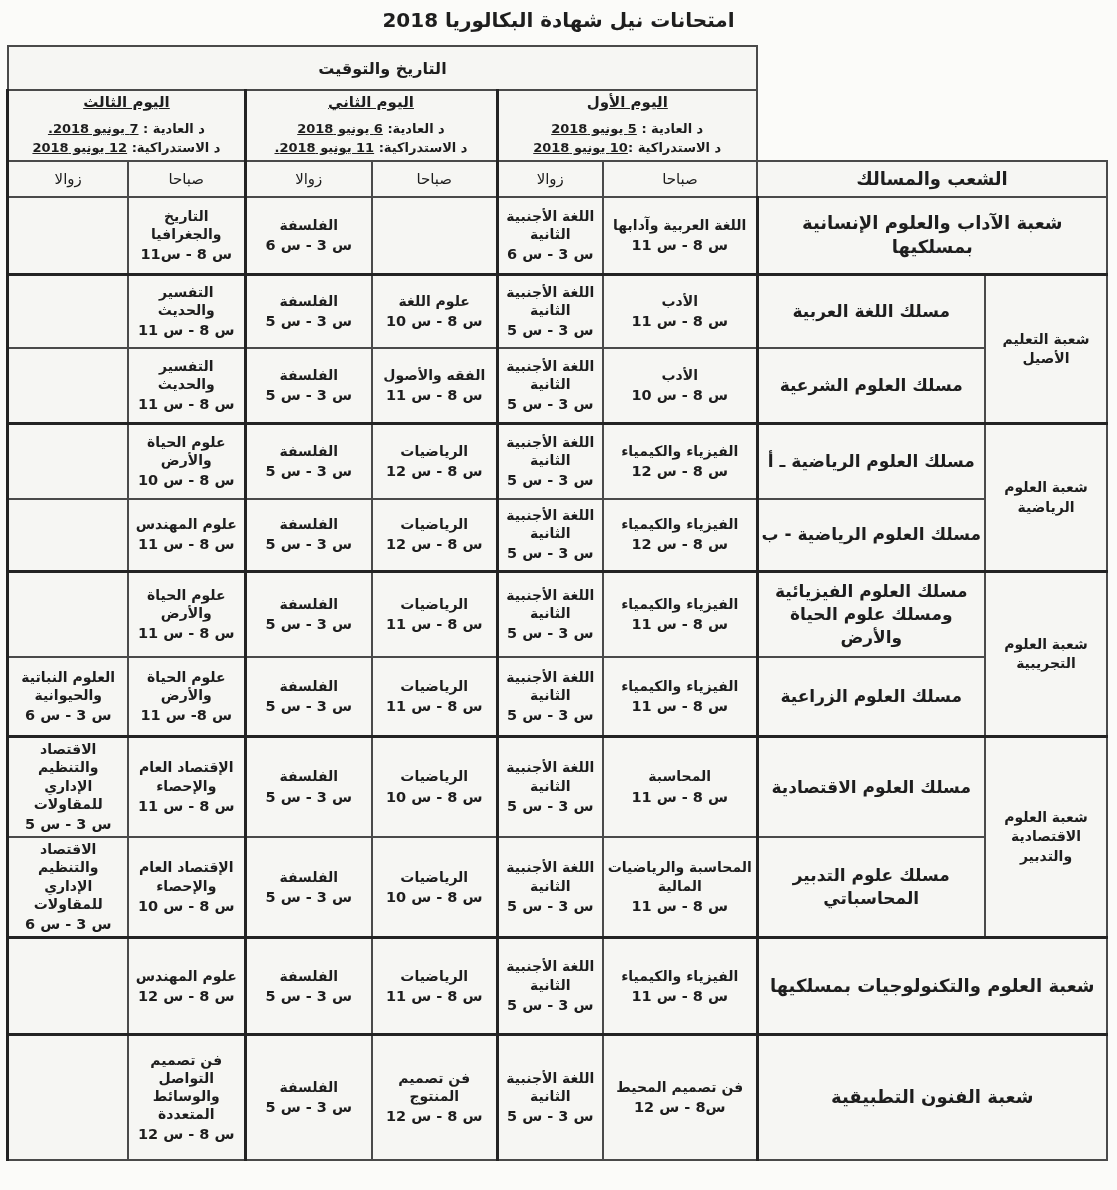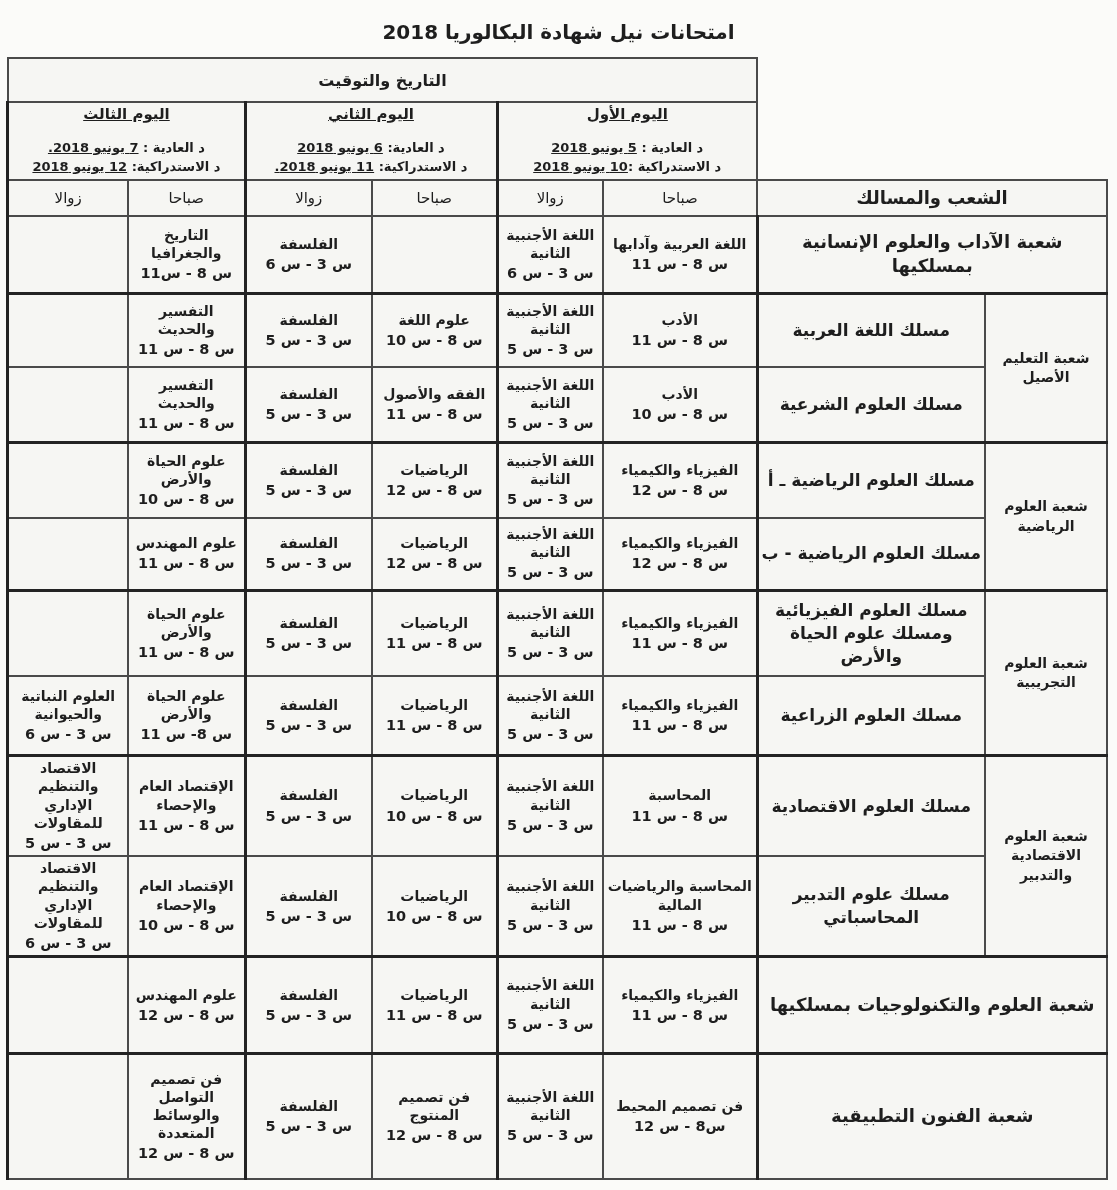--- a/index.html
+++ b/index.html
@@ -8,21 +8,21 @@
     background:#fbfbf9;
     font-family:"DejaVu Sans",sans-serif;
     color:#1e1e1e;
     direction:rtl;
     overflow:hidden;
   }
   .page{position:relative;width:1117px;height:1190px;}
   .title{
     text-align:center;
     font-size:20px;font-weight:bold;
-    padding-top:20px;
+    padding-top:8px;
     letter-spacing:0;
   }
   .subtitle{
     text-align:center;
     font-size:16px;font-weight:bold;
     margin-top:12px;
   }
   table#schedule{
     border-collapse:collapse;
     table-layout:fixed;
@@ -42,21 +42,21 @@
   
   #schedule .tl{border-left:3px solid #232323;}
   #schedule tr.tt>td,#schedule tr.tt>th{border-top:3px solid #232323;}
   
   tr.hA{height:44px;}
   tr.hB{height:70px;}
   tr.hC{height:36px;}
   .corner{font-size:16px;font-weight:bold;}
   .streams{font-size:18px;font-weight:bold;}
   .day{font-weight:bold;}
-  .dname{font-size:15px;font-weight:bold;margin-bottom:16px;}
+  .dname{font-size:15px;font-weight:bold;margin-bottom:9px;}
   .dline{font-size:13px;font-weight:bold;line-height:1.45;}
   .u{text-decoration:underline;}
   .sess{font-size:15px;font-weight:normal;}
   
   .exam-cell .subj{font-size:14px;font-weight:bold;line-height:1.3;}
   .exam-cell .time{font-size:14.5px;font-weight:bold;line-height:1.4;margin-top:1px;}
   .maslak-cell{font-size:17px;font-weight:bold;line-height:1.35;}
   .maslak-cell.wide{font-size:18px;}
   .group-cell{font-size:14px;font-weight:bold;line-height:1.4;}
   .hatch{

